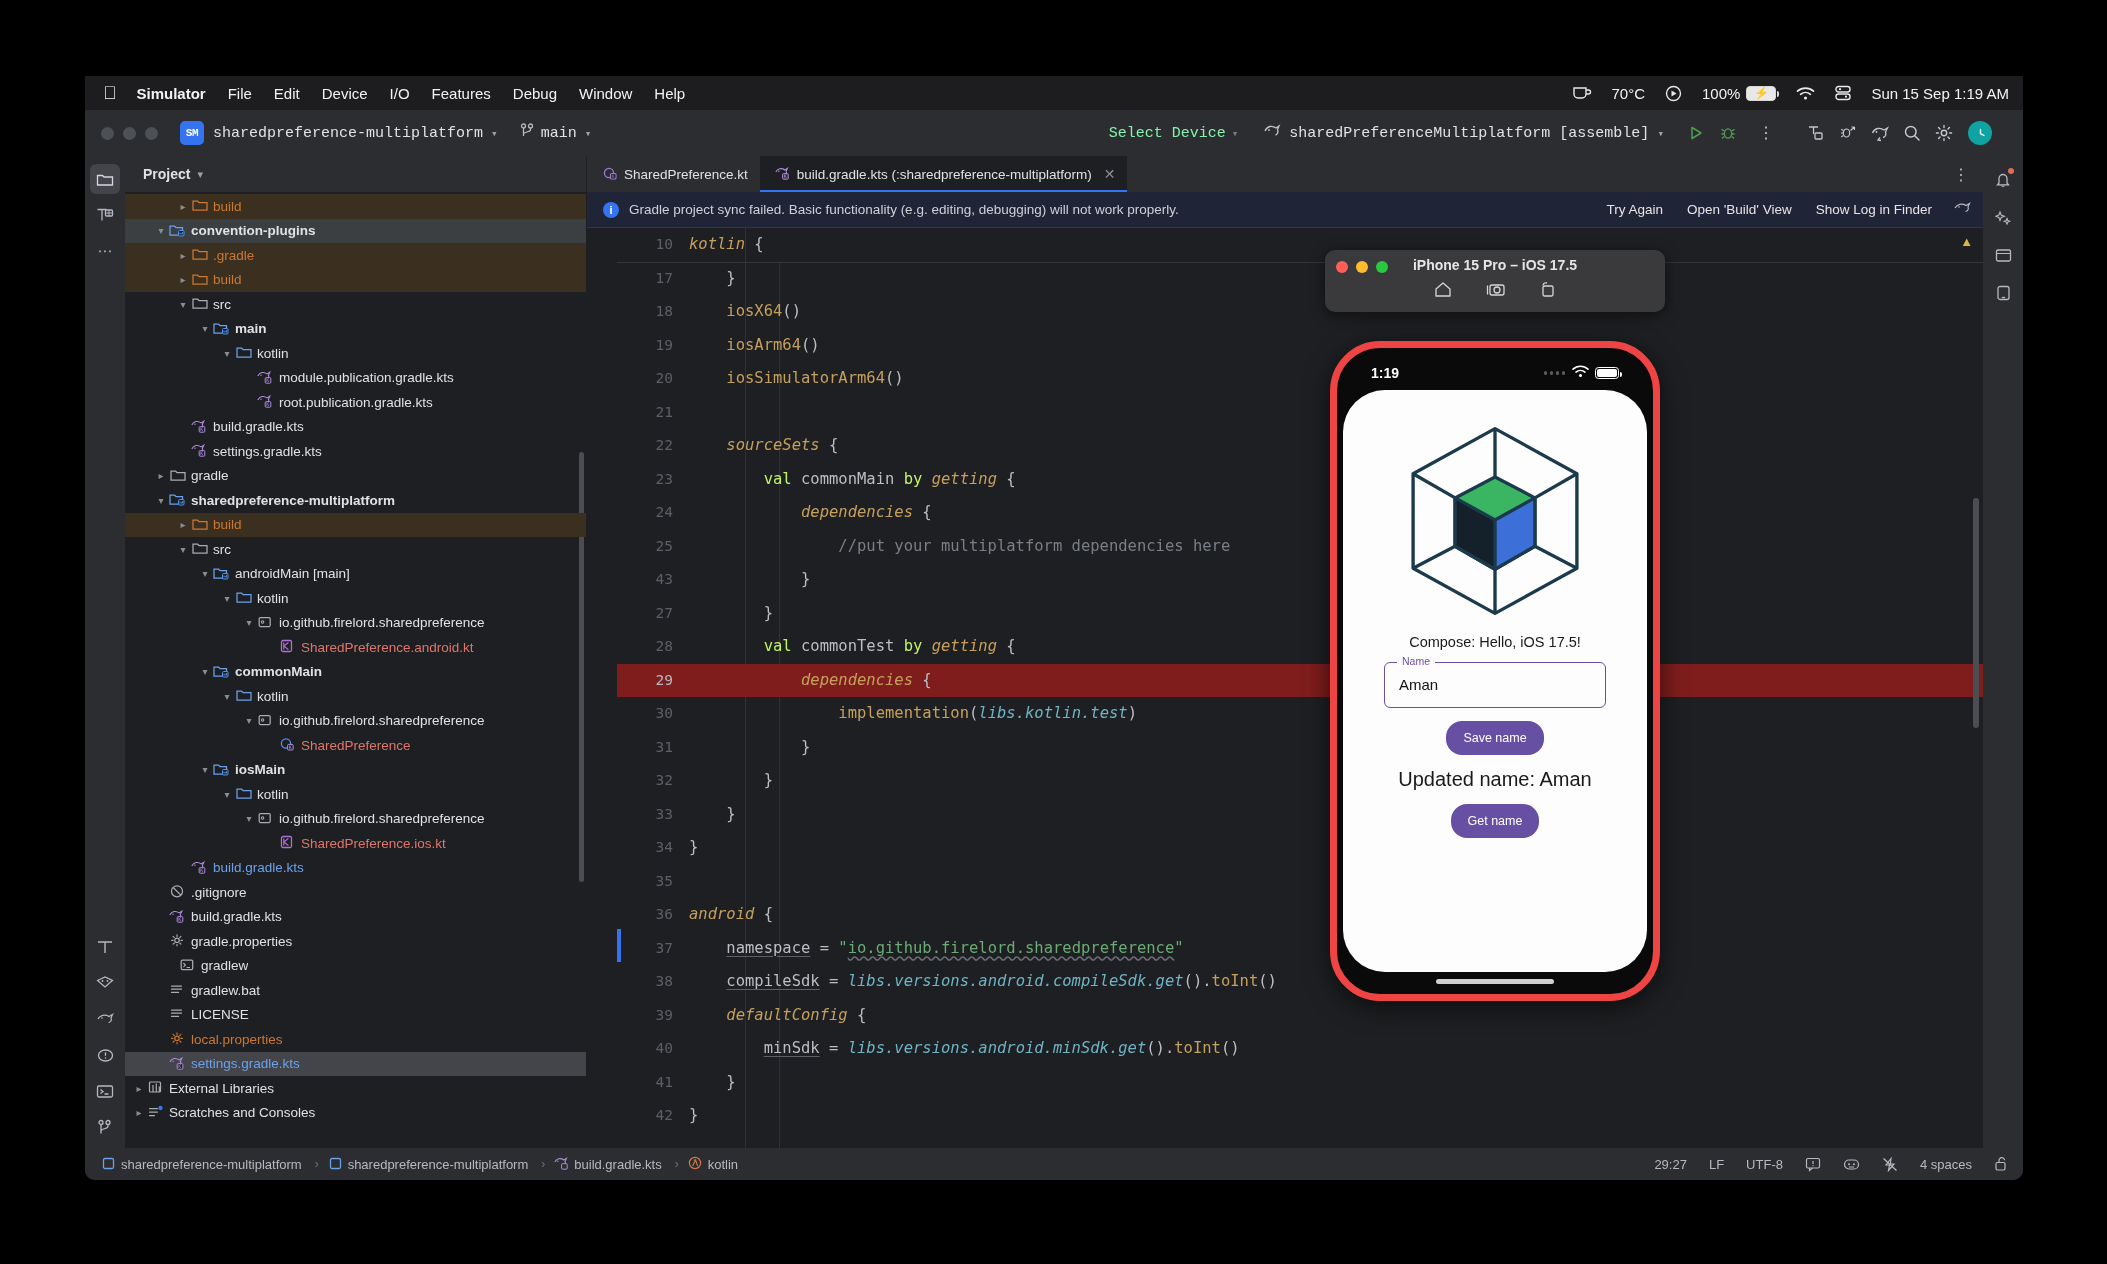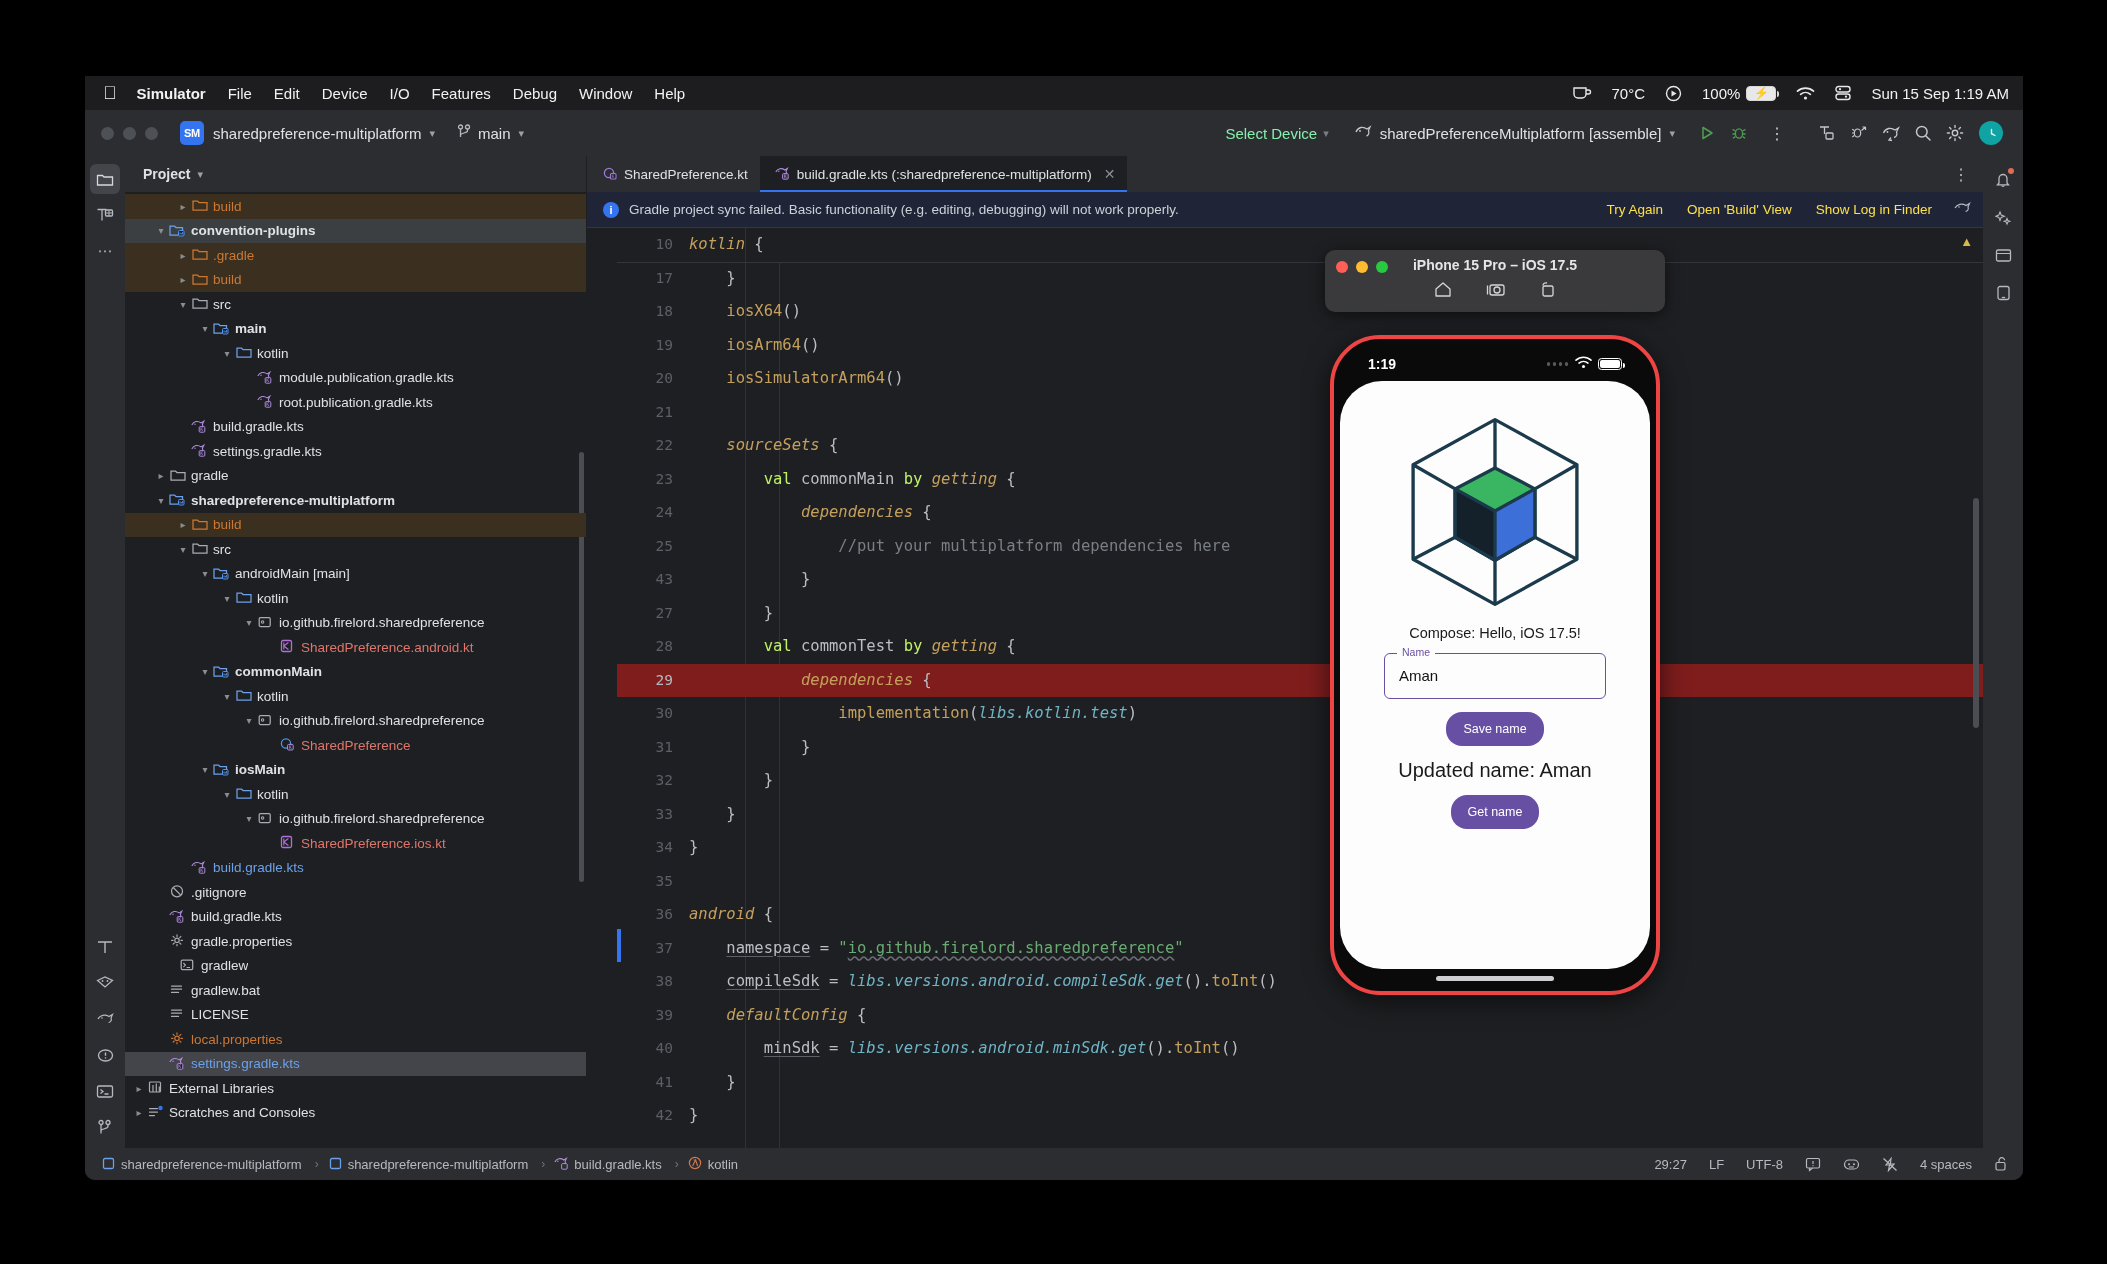--- a/index.html
+++ b/index.html
@@ -49,23 +49,24 @@
     background: #2b2d30;
     border-radius: 0 0 10px 10px;
     overflow: hidden;
     display: flex; flex-direction: column;
   }
 
   
   .ide-toolbar {
     height: 46px; background: #2b2d30;
     display: flex; align-items: center;
-    padding: 0 20px 0 16px;
+    padding: 0 31px 0 16px;
     color: #dfe1e5; font-size: 15px;
     flex-shrink: 0;
+    font-family: Liberation Mono, monospace;
   }
   .traffic { display: flex; gap: 9px; margin-right: 22px; }
   .traffic i { width: 13px; height: 13px; border-radius: 50%; background: #4d5054; display: block; }
   .proj-badge {
     width: 24px; height: 24px; border-radius: 5px; background: #3574f0;
     color: #fff; font-size: 11px; font-weight: bold;
     display: flex; align-items: center; justify-content: center;
     margin-right: 9px; letter-spacing: -0.3px;
   }
   .tb-label { margin-right: 8px; white-space: nowrap; }
@@ -159,21 +160,21 @@
     height: 36px; background: #1f2437; border-bottom: 1px solid #2f3650;
     display: flex; align-items: center; padding: 0 12px 0 16px;
     font-size: 13.5px; color: #cdd1d8; flex-shrink: 0;
   }
   .banner .info-i {
     width: 16px; height: 16px; border-radius: 50%; background: #3574f0;
     color: #fff; font-size: 11px; font-weight: bold; margin-right: 10px;
     display: flex; align-items: center; justify-content: center; flex-shrink: 0;
   }
   .banner .grow { flex: 1; }
-  .banner a { color: #fde047; margin-left: 24px; text-decoration: none; white-space: nowrap; }
+  .banner a { color: #e5e5e5; margin-left: 24px; text-decoration: none; white-space: nowrap; }
   .banner .gicon { margin-left: 22px; color: #b6b9bf; }
 
   
   .codearea { flex: 1; position: relative; overflow: hidden; background: #1e1f22; }
   .code {
     font-family: "DejaVu Sans Mono", monospace;
     font-size: 15.5px; line-height: 33.5px;
     position: relative;
   }
   .cline { display: flex; height: 33.5px; align-items: center; position: relative; margin-left: 30px; }
@@ -247,24 +248,24 @@
   .sim-title .t {
     position: absolute; left: 0; right: 0; top: 7px; text-align: center;
     color: #e6e6e6; font-size: 14px; font-weight: bold;
   }
   .sim-title .btns {
     position: absolute; left: 0; right: 0; top: 31px;
     display: flex; justify-content: center; gap: 34px;
     color: #d6d6d6; font-size: 16px;
   }
   .phone {
-    position: absolute; left: 5px; top: 85px;
+    position: absolute; left: 5px; top: 91px;
     width: 330px; height: 660px;
     background: #0a0a0a; border-radius: 50px;
-    border: 4px solid #ef4444;
+    border: 7px solid #ef4444;
     box-shadow: 0 6px 26px rgba(0,0,0,0.6);
     overflow: hidden;
   }
   .phone-status {
     position: absolute; left: 0; right: 0; top: 12px; height: 26px;
     display: flex; align-items: center; padding: 0 34px;
     color: #fff; font-size: 14px; font-weight: 600;
   }
   .phone-status .grow { flex: 1; }
   .dots { display: flex; gap: 2.5px; align-items: flex-end; margin-right: 7px; }

